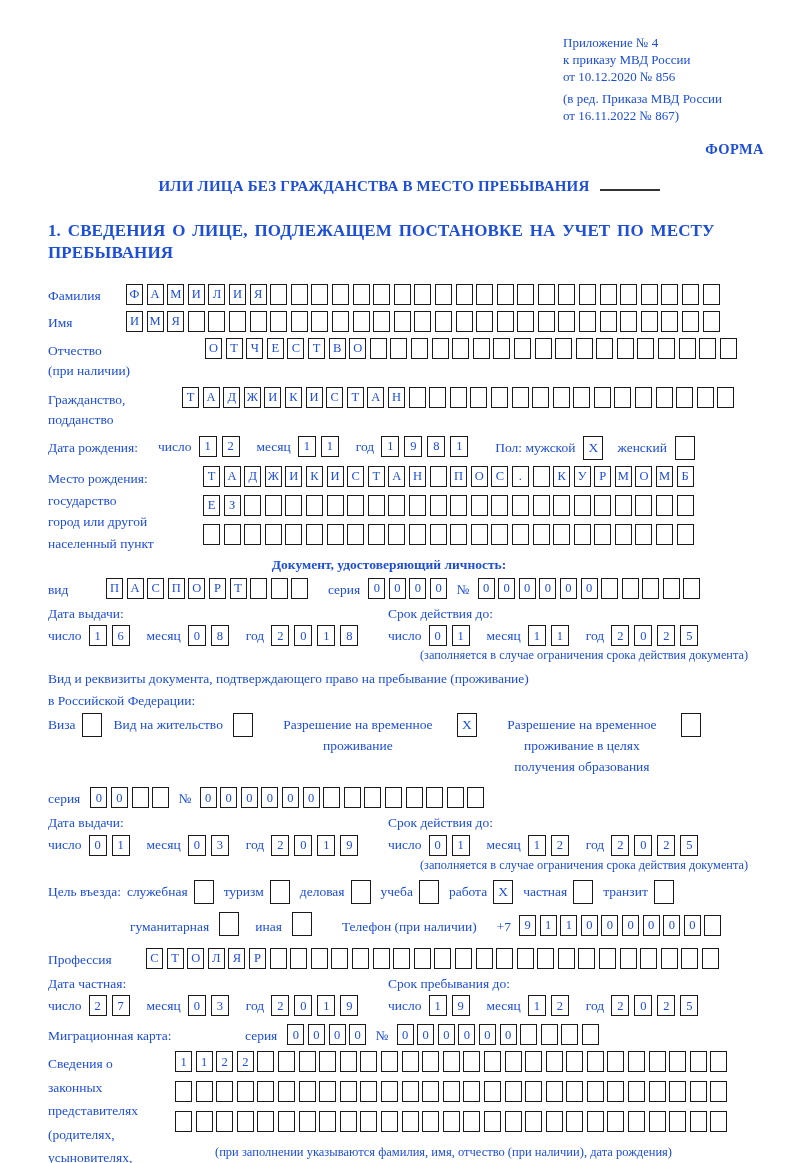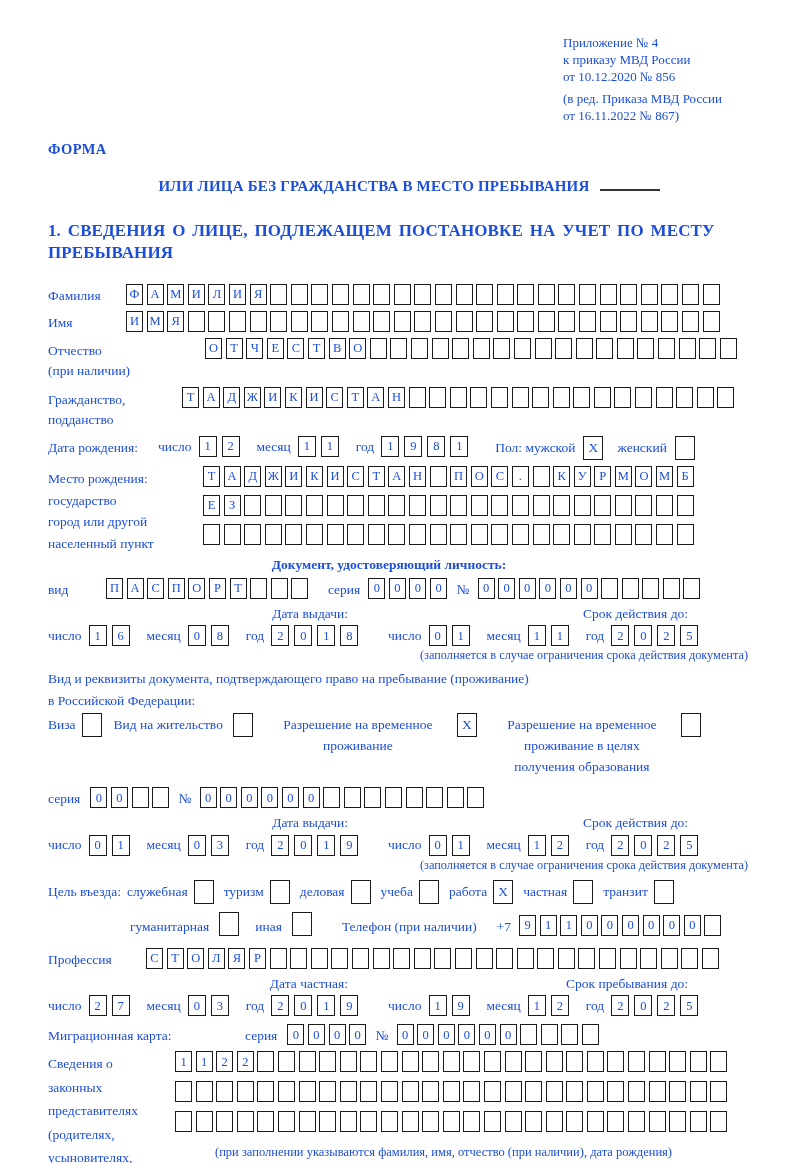--- a/index.html
+++ b/index.html
@@ -6,21 +6,21 @@
   .page{
     width:800px;height:1163px;box-sizing:border-box;position:relative;
     background:#fff;color:#1d4ed8;
     font-family:"Liberation Serif","DejaVu Serif",serif;
     font-size:13.5px;line-height:1.3;
     padding:34px 30px 0 48px;overflow:hidden;
   }
   
   .appendix{margin-left:515px;font-size:13px;line-height:17px;}
   .appendix .edition{margin-top:5px;}
-  .forma{text-align:left;padding-right:6px;font-weight:bold;font-size:14.5px;margin-top:16px;letter-spacing:.4px;}
+  .forma{text-align:right;padding-right:6px;font-weight:bold;font-size:14.5px;margin-top:16px;letter-spacing:.4px;}
   
   .title{text-align:center;font-weight:bold;font-size:15px;line-height:23px;margin-top:16px;letter-spacing:.2px;}
   .tline{display:inline-block;width:60px;border-bottom:2px solid #333;height:14px;margin-left:10px;}
   .sech{font-weight:bold;font-size:17px;margin-top:22px;word-spacing:2.5px;letter-spacing:.1px;}
   
   .formbody{margin-top:20px;}
   .frow{display:flex;align-items:flex-start;margin-bottom:6px;}
   .lbl{flex:none;padding-top:3px;}
   .lbl2{line-height:20px;padding-top:3px;}
   .lw78{width:78px}.lw157{width:157px}.lw134{width:134px}.lw155{width:155px}
@@ -36,21 +36,21 @@
   .dlbl{margin-right:7px;}
   .dg .boxes{margin-right:12px;}
   .cb{
     flex:none;display:inline-flex;width:18px;height:22px;border:1.6px solid #1a1a1a;
     align-items:center;justify-content:center;font-size:13.5px;background:#fff;vertical-align:middle;
   }
   
   .dpair{display:flex;margin-bottom:2px;}
   .dcl{width:340px;flex:none;}
   .dcr{flex:none;}
-  .dcol-lbl{text-align:right;margin-bottom:3px;}
+  .dcol-lbl{text-align:left;margin-bottom:3px;}
   .dcl .dcol-lbl{width:300px;}
   .dcr .dcol-lbl{width:300px;}
   .note{text-align:right;font-size:12.3px;padding-right:22px;margin-bottom:6px;}
   
   .optrow{display:flex;align-items:flex-start;margin-bottom:10px;}
   .olbl{padding-top:3px;}
   .oblock{display:inline-block;width:178px;text-align:center;line-height:21px;padding-top:1px;}
   .ml6{margin-left:6px}.ml10{margin-left:10px}.ml12{margin-left:12px}.ml16{margin-left:16px}
   .ml20{margin-left:20px}.ml30{margin-left:30px}.ml55{margin-left:55px}.ml82{margin-left:82px}.mr8{margin-right:8px}.mr10{margin-right:10px}
   .doch{font-weight:bold;text-align:center;font-size:13.5px;margin:2px 40px 4px 0;}

